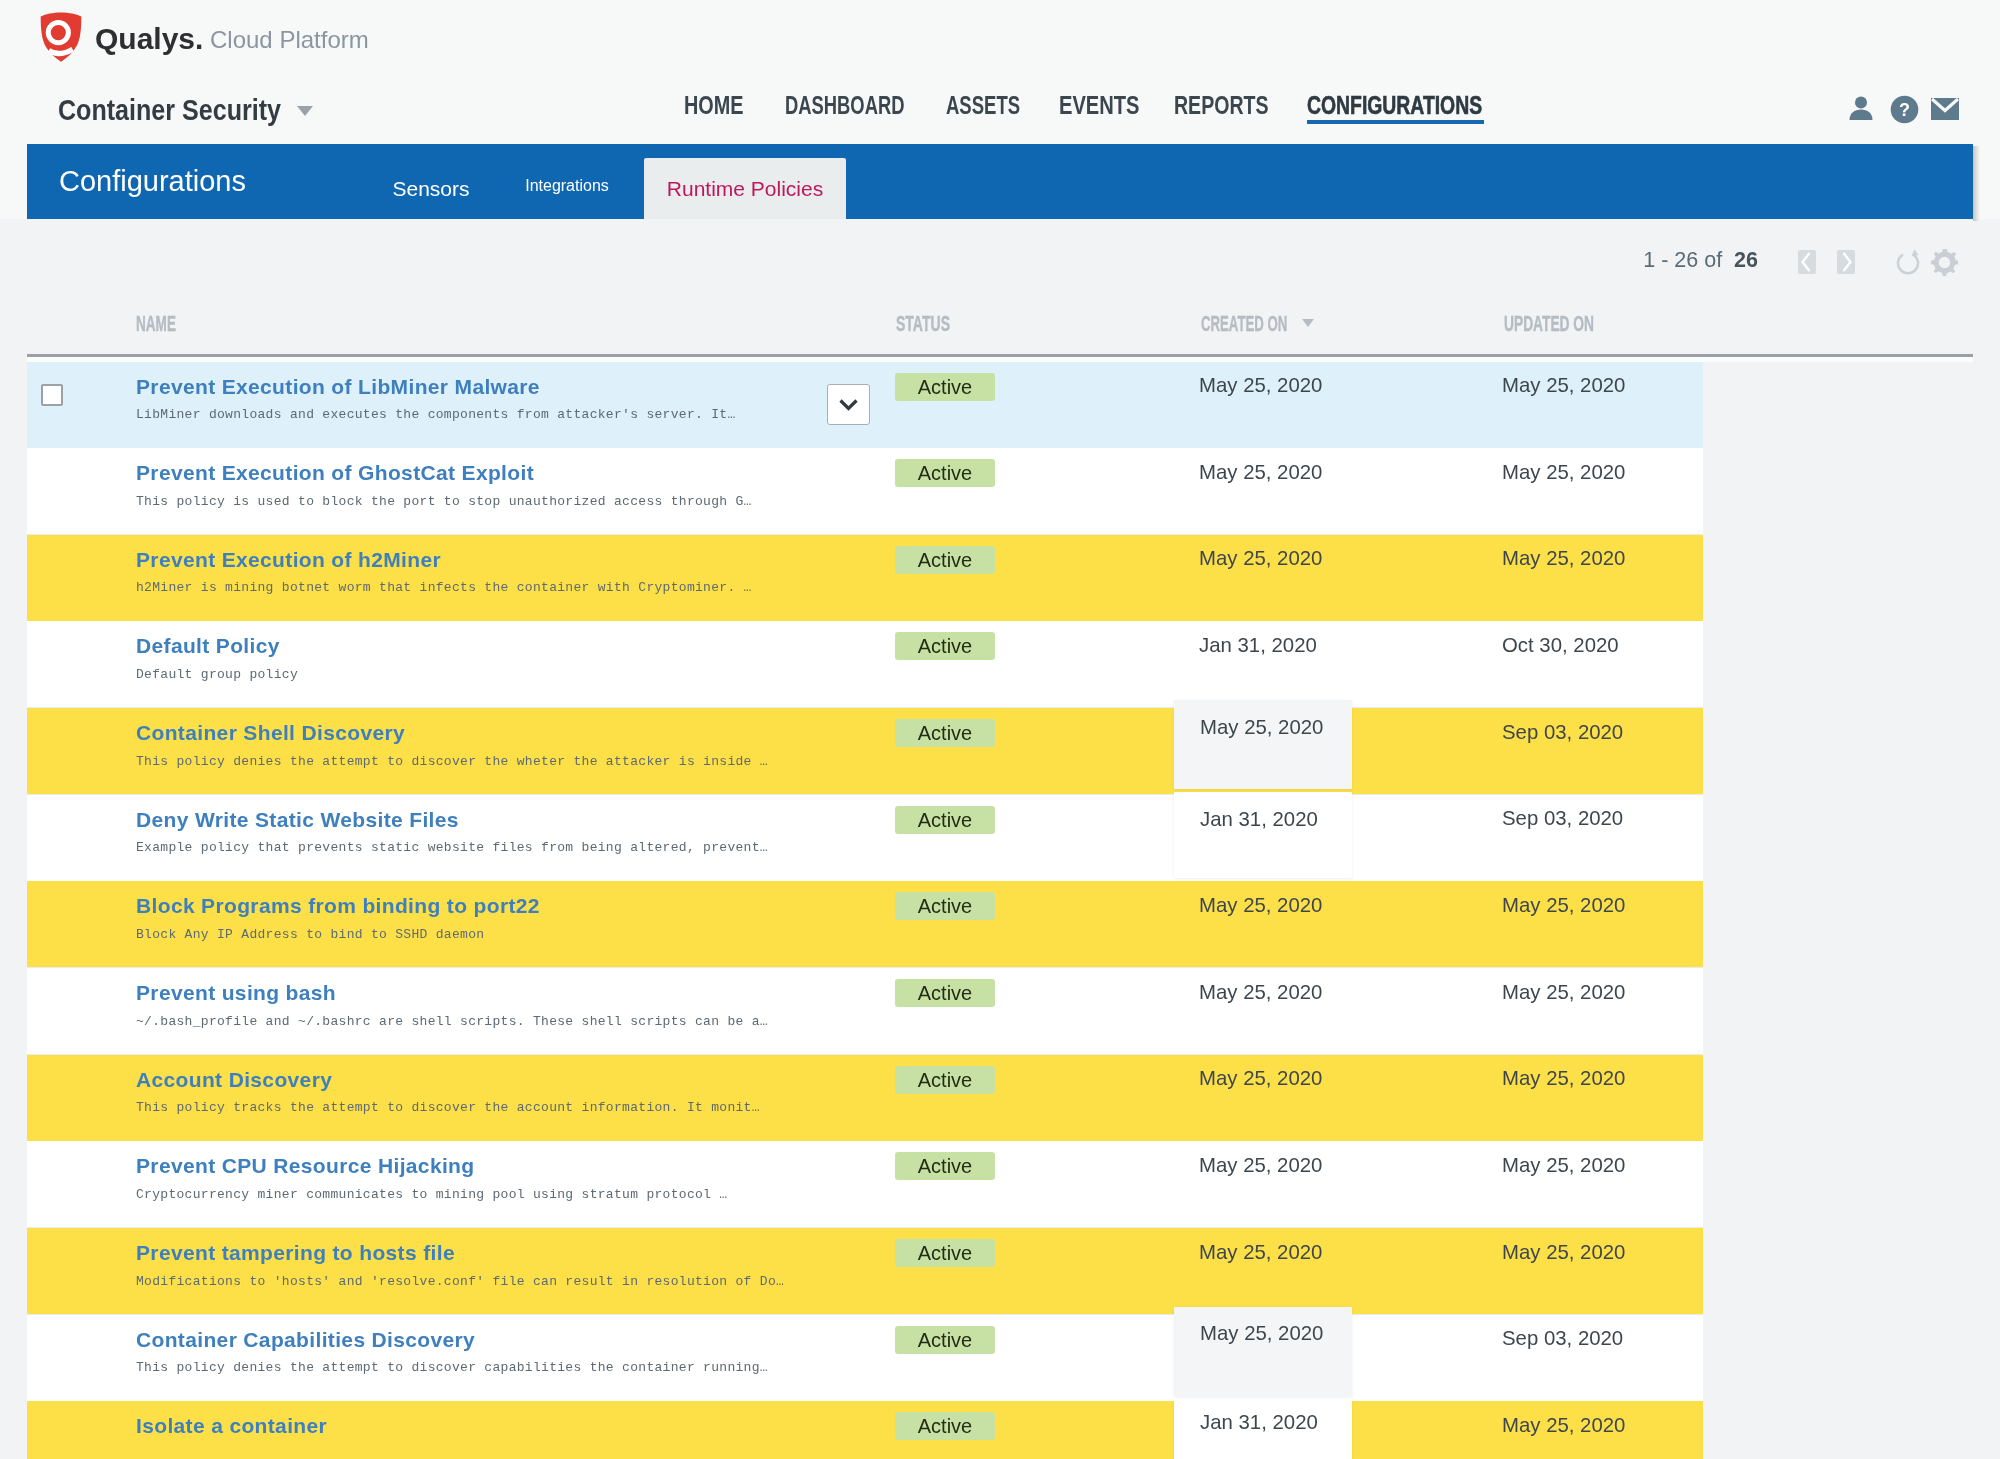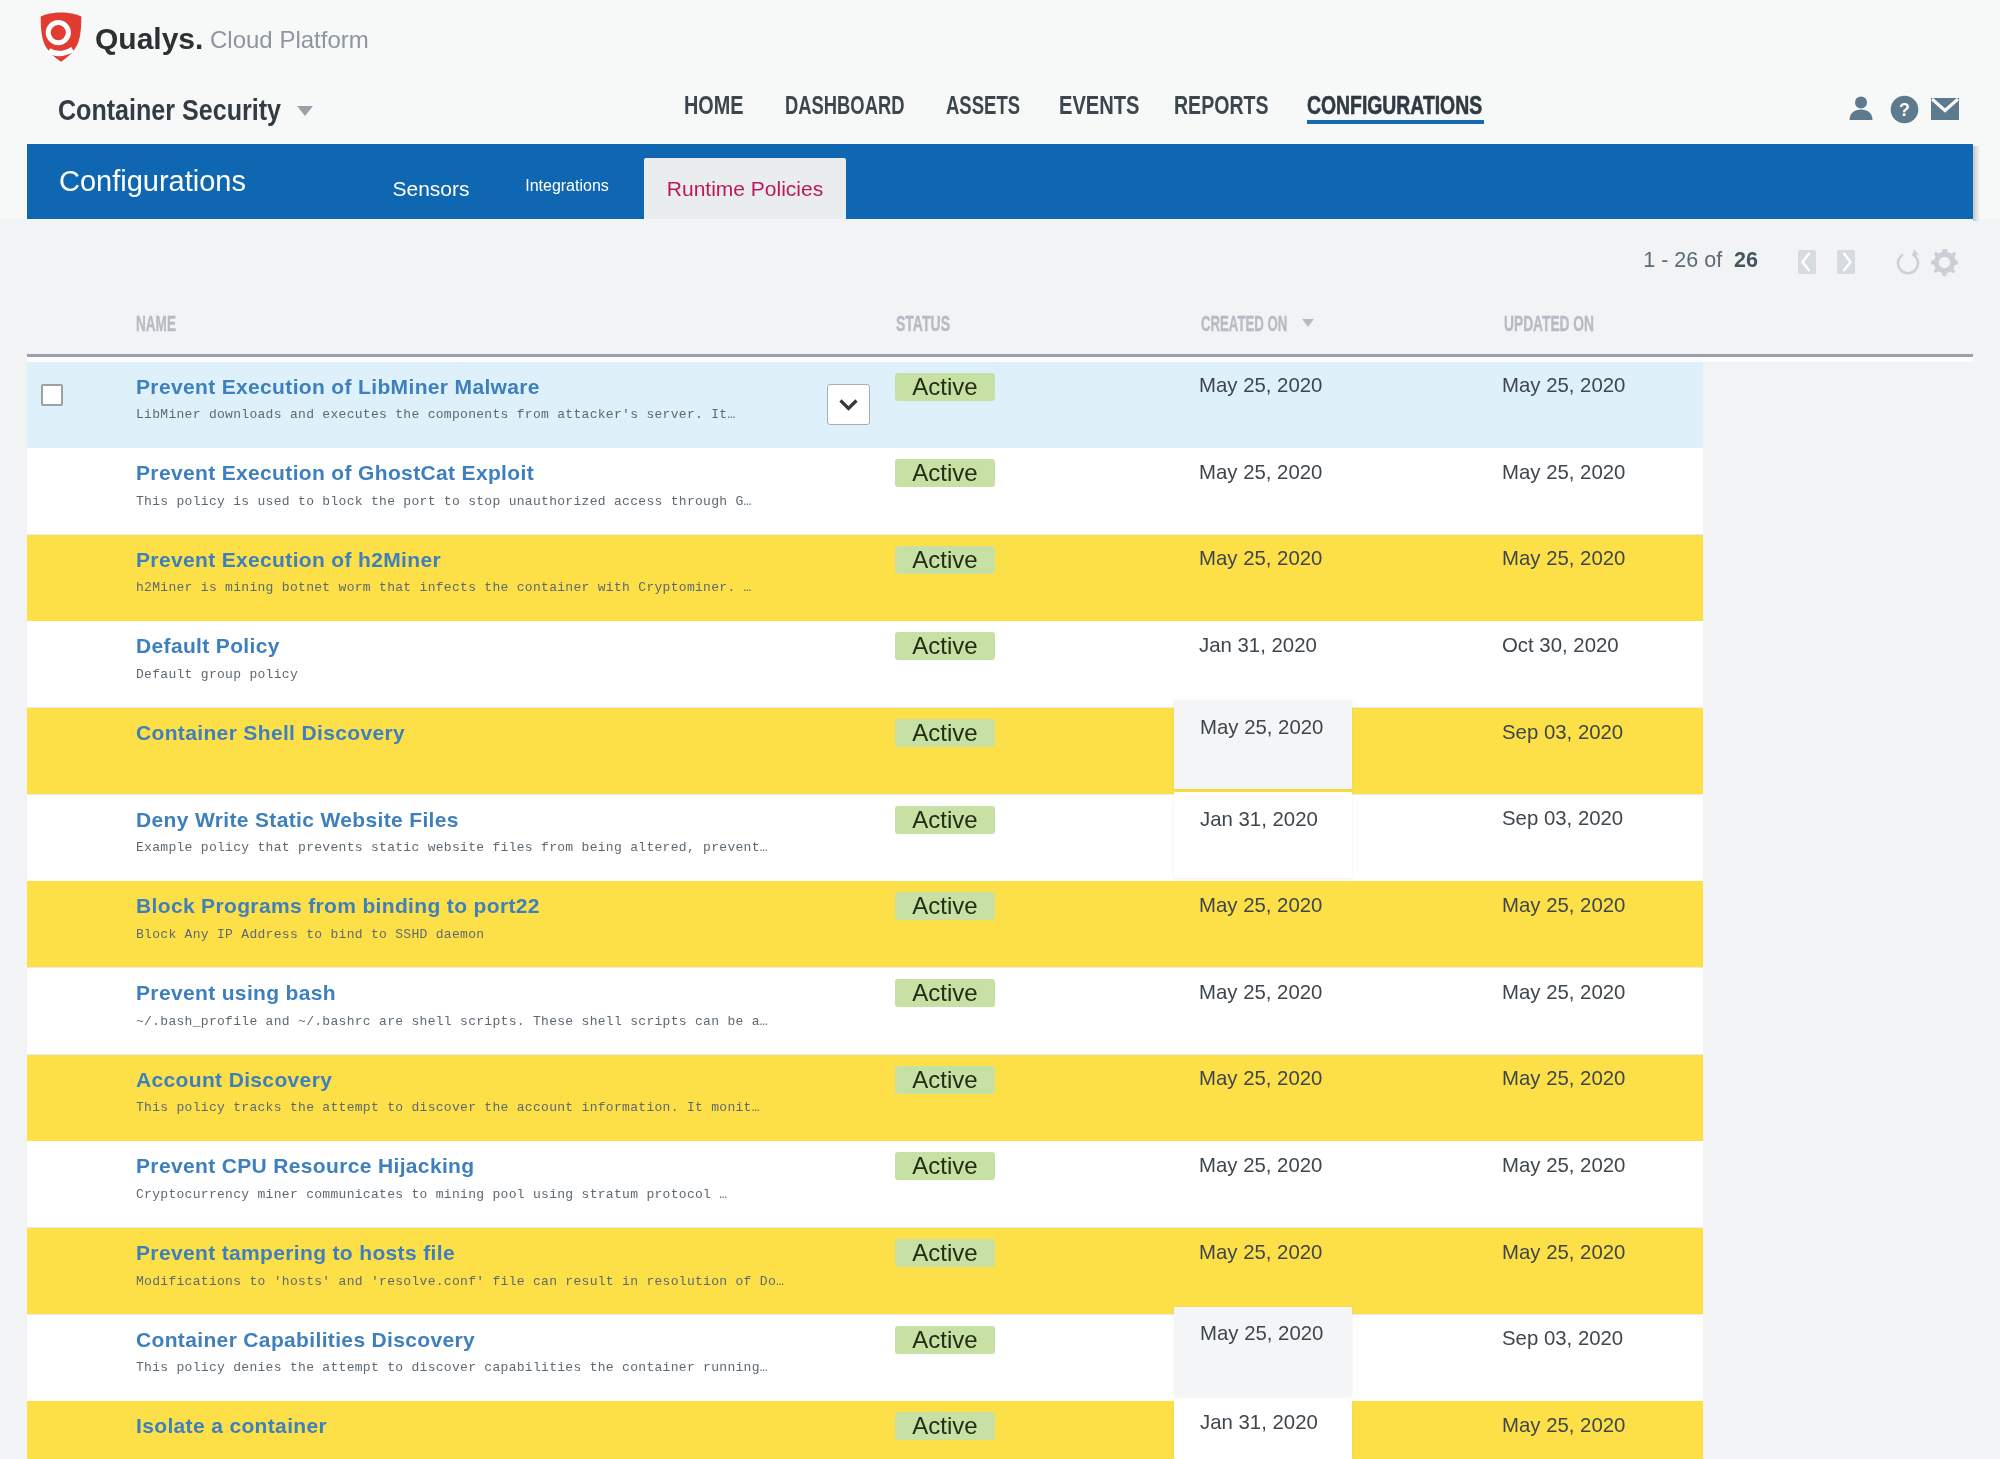--- a/index.html
+++ b/index.html
@@ -5,21 +5,21 @@
 * { margin:0; padding:0; box-sizing:border-box; }
 html,body { width:2000px; height:1459px; overflow:hidden; }
 body { position:relative; background:#f2f3f4; font-family:"Liberation Sans", sans-serif; }
 .abs { position:absolute; }
 .row { position:absolute; left:27px; width:1676px; height:87px; border-bottom:1px solid #e9ebec; }
 .row.white { background:#ffffff; }
 .row.stripe { background:#fde047; }
 .row.sel { background:#def0fa; }
 .title { position:absolute; left:109px; top:13px; font-size:21px; font-weight:bold; color:#3e7fbe; white-space:nowrap; letter-spacing:0.35px; }
 .desc { position:absolute; left:109px; top:45.5px; font-size:13px; color:#5d6973; white-space:nowrap; letter-spacing:0.3px;font-family:Liberation Mono, monospace; }
-.badge { position:absolute; left:868px; top:11px; width:100px; height:28px; background:#c7e1a5; border-radius:3px; color:#232d13; font-size:24px; text-align:center; line-height:28px; }
+.badge { position:absolute; left:868px; top:11px; width:100px; height:28px; background:#c7e1a5; border-radius:3px; color:#232d13; font-size:20px; text-align:center; line-height:28px; }
 .created { position:absolute; left:1171.5px; top:11.5px; font-size:21px; color:#3e464d; white-space:nowrap; transform-origin:left center; transform:scaleX(0.97); }
 .updated { position:absolute; left:1475px; top:11.5px; font-size:21px; color:#3e464d; white-space:nowrap; transform-origin:left center; transform:scaleX(0.97); }
 .hdr { position:absolute; top:313px; font-size:22px; line-height:22px; font-weight:bold; color:#b5bcc3; -webkit-text-stroke:0.4px #b5bcc3; transform-origin:left center; white-space:nowrap; }
 .navitem { position:absolute; top:93px; font-size:25px; line-height:25px; font-weight:bold; color:#3b464e; white-space:nowrap; transform-origin:left center; }
 .ovl { position:absolute; width:178px; box-shadow:0 1px 3px rgba(0,0,0,0.07); }
 .ovl .dt { position:absolute; left:26px; font-size:21px; color:#3e464d; white-space:nowrap; transform-origin:left center; transform:scaleX(0.97); }
 </style>
 </head>
 <body>
 
@@ -116,20 +116,21 @@
     </div>
 <div class="row white" style="top:621.45px;">
       <div class="title">Default Policy</div>
       <div class="desc">Default group policy</div>
       <div class="badge">Active</div>
       <div class="created">Jan 31, 2020</div>
       <div class="updated">Oct 30, 2020</div>
     </div>
 <div class="row stripe" style="top:708.1px;">
       <div class="title">Container Shell Discovery</div>
+      <div class="desc">This policy denies the attempt to discover the wheter the attacker is inside …</div>
       <div class="badge">Active</div>
       <div class="updated">Sep 03, 2020</div>
     </div>
 <div class="row white" style="top:794.75px;">
       <div class="title">Deny Write Static Website Files</div>
       <div class="desc">Example policy that prevents static website files from being altered, prevent…</div>
       <div class="badge">Active</div>
       <div class="updated">Sep 03, 2020</div>
     </div>
 <div class="row stripe" style="top:881.4px;">

